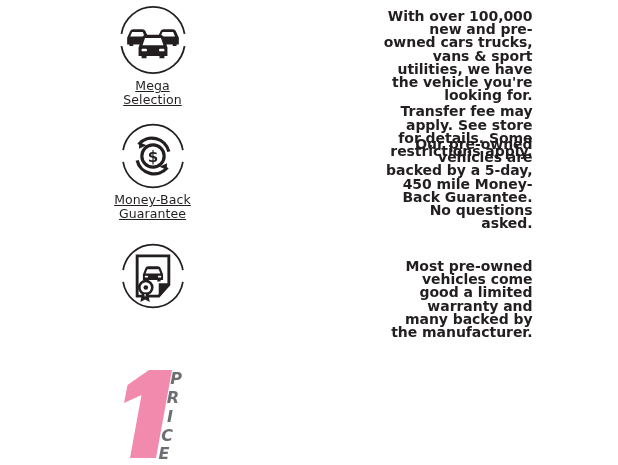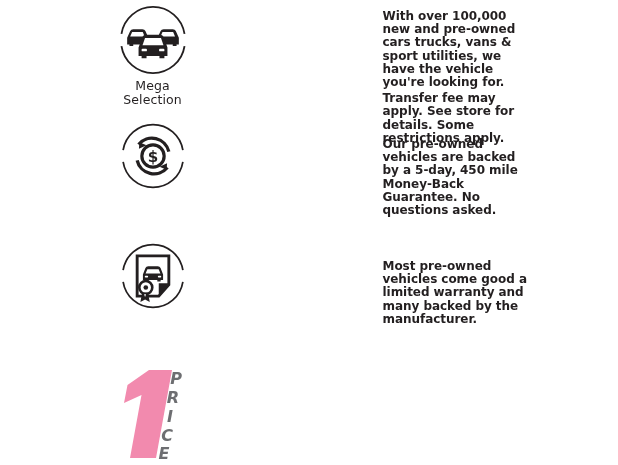--- a/index.html
+++ b/index.html
@@ -66,38 +66,39 @@
   .icon-caption {
     margin-top: 1px;
     text-align: center;
     font-family: "DejaVu Sans", sans-serif;
     font-size: 12.5px;
     line-height: 14px;
     font-weight: 400;
     color: #231f20;
     letter-spacing: .1px;
     white-space: pre-line;
+    text-decoration: underline;
   }
 
   
   .copy-col {
     flex: 1 1 auto;
     padding-top: 8px;
     padding-right: 8px;
     display: flex;
     flex-direction: column;
     align-items: center;
   }
 
   .copy-block {
     width: 150px;
-    text-align: left;
+    text-align: right;
     font-family: "DejaVu Sans", sans-serif;
     font-weight: bold;
-    font-size: 12px;
+    font-size: 14px;
     line-height: 13.2px;
     color: #231f20;
     letter-spacing: -0.05px;
   }
   .copy-block + .copy-block {
     margin-top: 3px;
   }
 
   .row-2 .copy-col { padding-top: 18px; }
   .row-3 .copy-col { padding-top: 20px; }
@@ -174,20 +175,22 @@
           <g fill="#231f20">
             <path d="M31 31 L41 35 L30.5 40 Z"></path>
             <path d="M69 69 L59 65 L69.5 60 Z"></path>
           </g>
           <circle cx="50" cy="50" r="15.5" fill="none" stroke="#231f20" stroke-width="4.4"></circle>
           <g fill="#231f20" font-family="DejaVu Sans, sans-serif" font-size="21" font-weight="bold" text-anchor="middle">
             <text x="50" y="58">$</text>
           </g>
         </svg>
       </div>
+      <div class="icon-caption">Money-Back
+Guarantee</div>
     </div>
 
     <div class="copy-col">
       <div class="copy-block">Our pre-owned vehicles are backed by a 5-day, 450 mile Money-Back Guarantee. No questions asked.</div>
     </div>
   </div>
 
   <div class="benefit-row row-3">
 
     <div class="icon-col">

